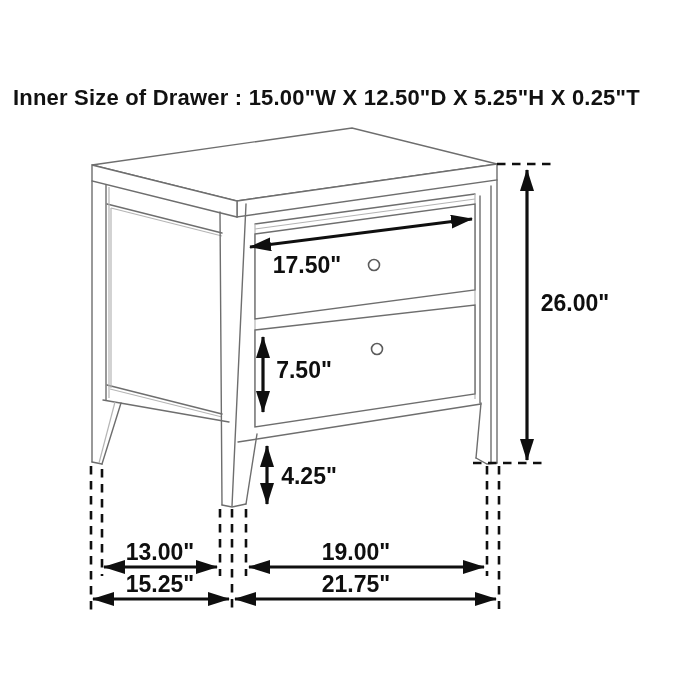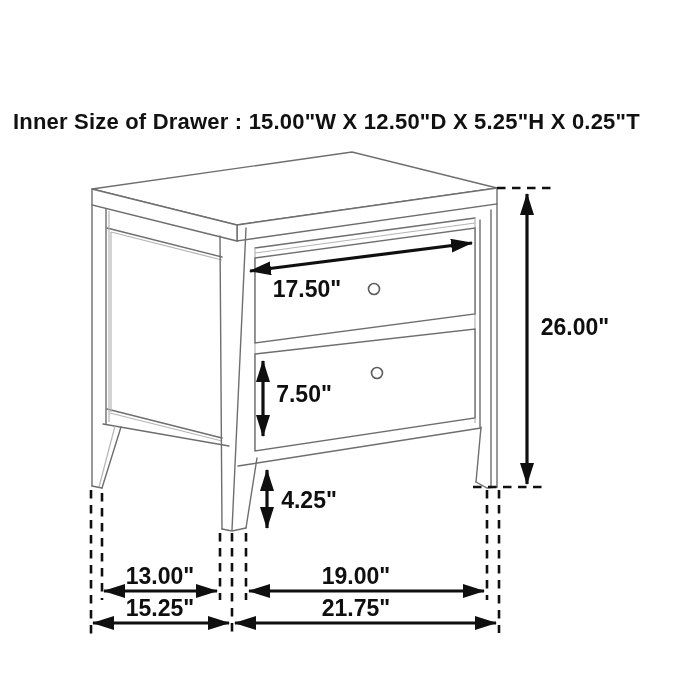--- a/index.html
+++ b/index.html
@@ -1,20 +1,20 @@
 <!DOCTYPE html>
 <html><head>
 <meta charset="utf-8">
 <style>
   html,body{margin:0;padding:0;}
   body{
     width:700px;height:700px;background:#ffffff;position:relative;overflow:hidden;
     font-family:"Liberation Sans", sans-serif;
   }
-  .stage{position:absolute;inset:0;margin-top:24px;}
+  .stage{position:absolute;inset:0;}
   .title{
     position:absolute;left:13px;top:85px;width:680px;
     font-size:22px;font-weight:700;color:#111;letter-spacing:.2px;white-space:nowrap;
   }
   svg{position:absolute;left:0;top:0;}
   .fl{stroke:#6e6e6e;stroke-width:1.4;fill:none;stroke-linecap:round;}
   .fl-light{stroke:#b5b5b5;stroke-width:1.2;fill:none;}
   .fl-face{stroke:#6e6e6e;stroke-width:1.4;fill:#ffffff;}
   .knob{stroke:#5c5c5c;stroke-width:1.6;fill:#ffffff;}
   .dim-line{stroke:#0f0f0f;stroke-width:3.2;fill:none;}

